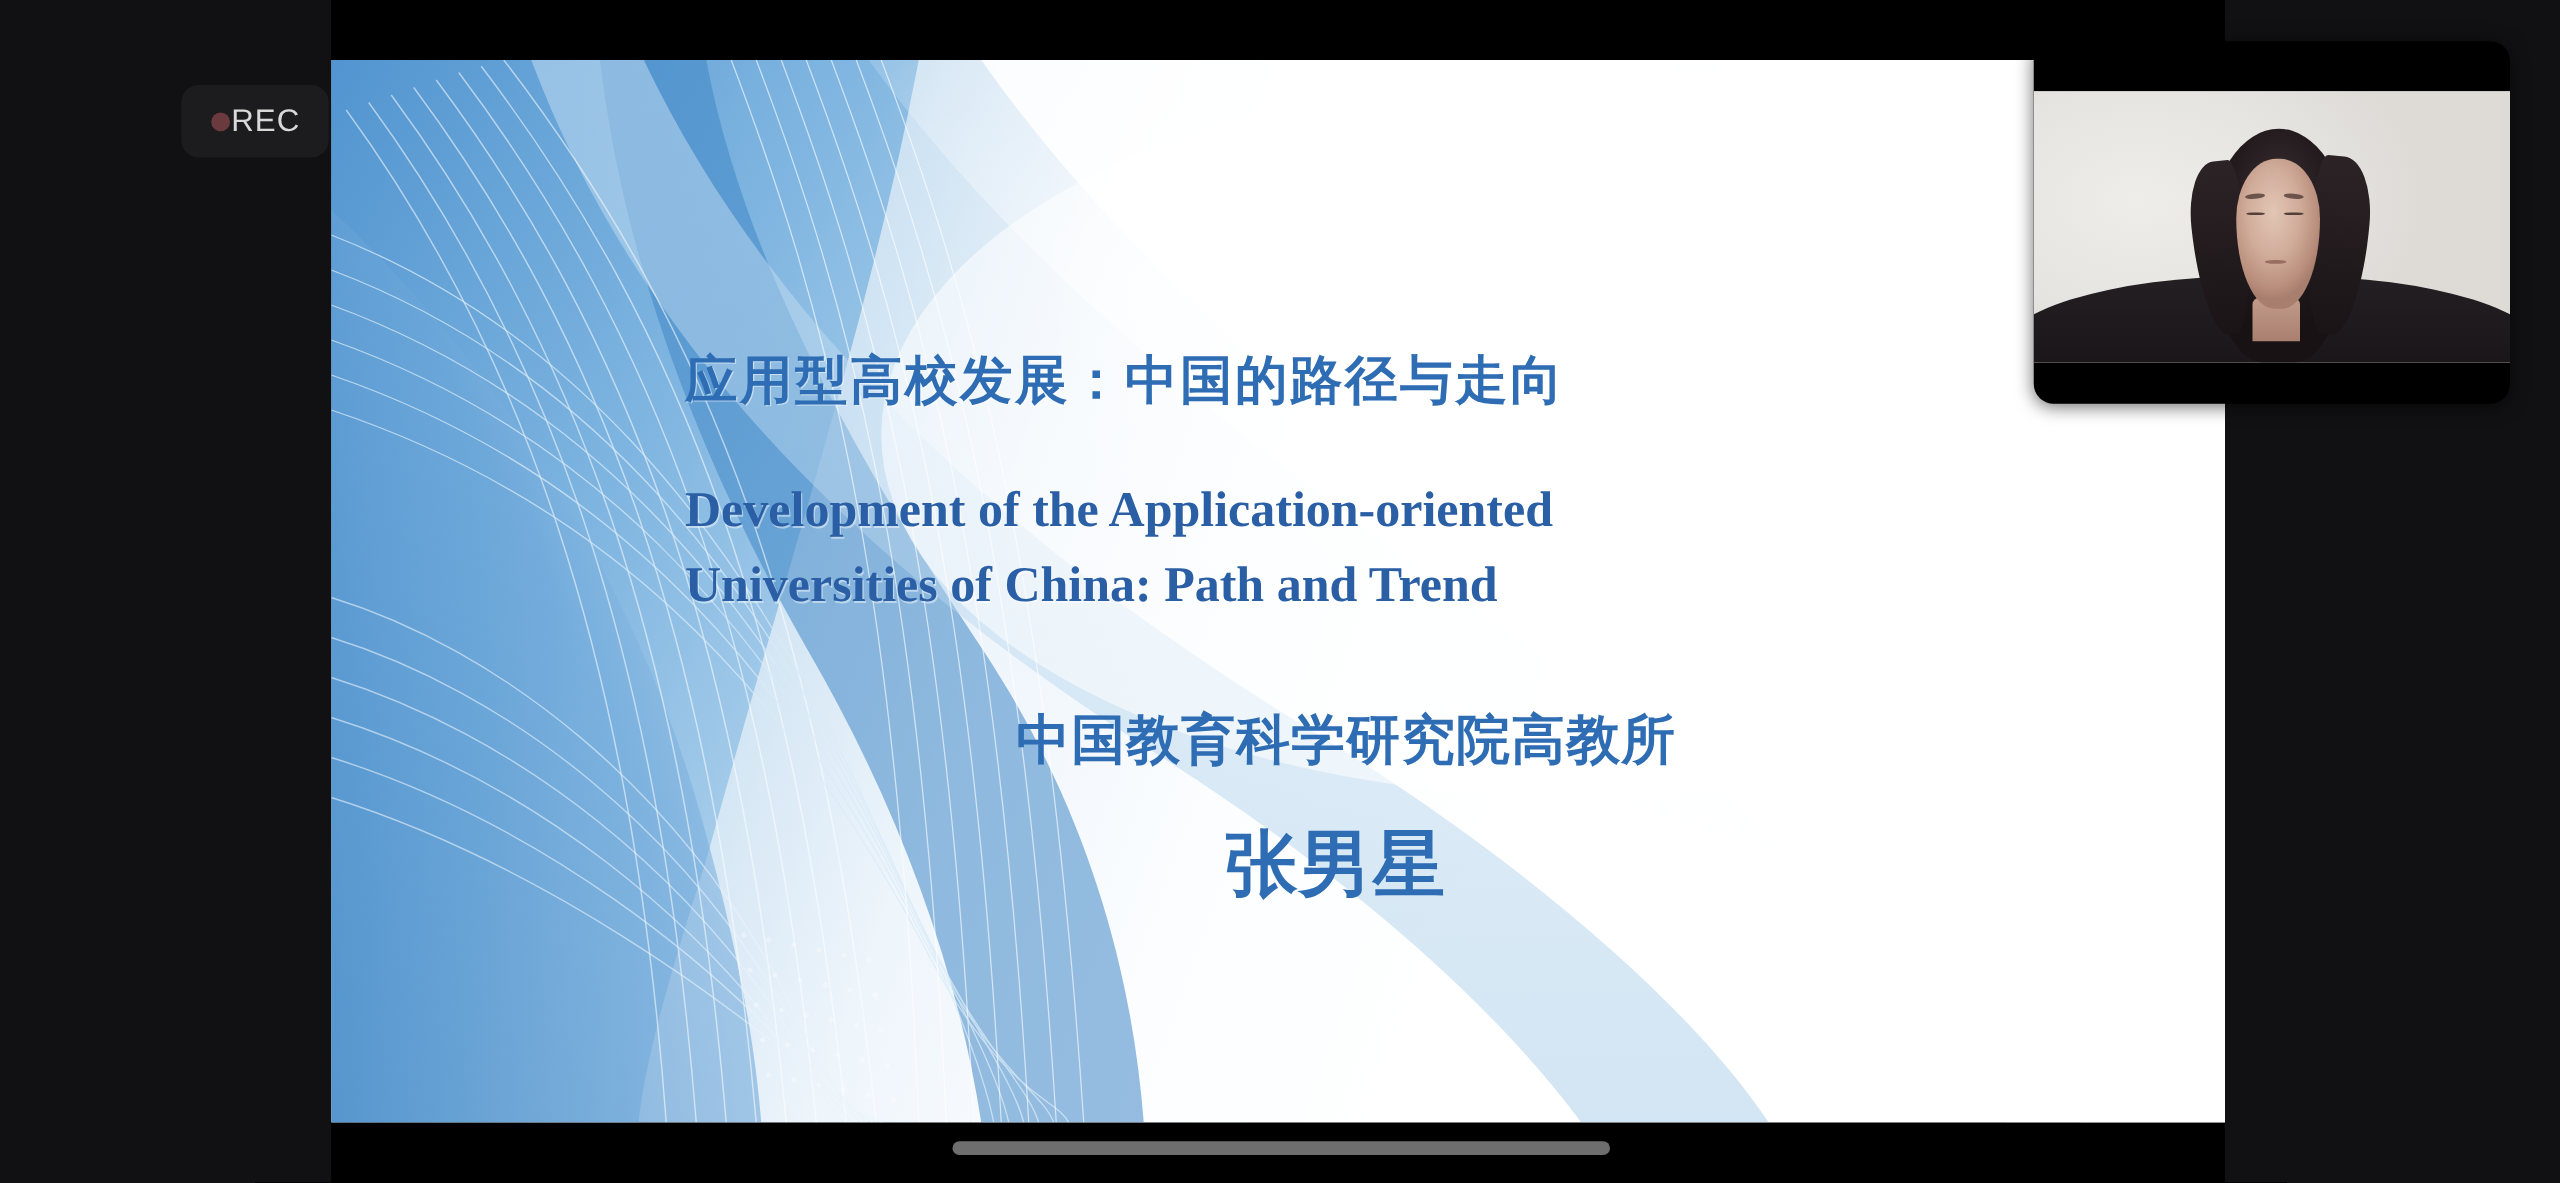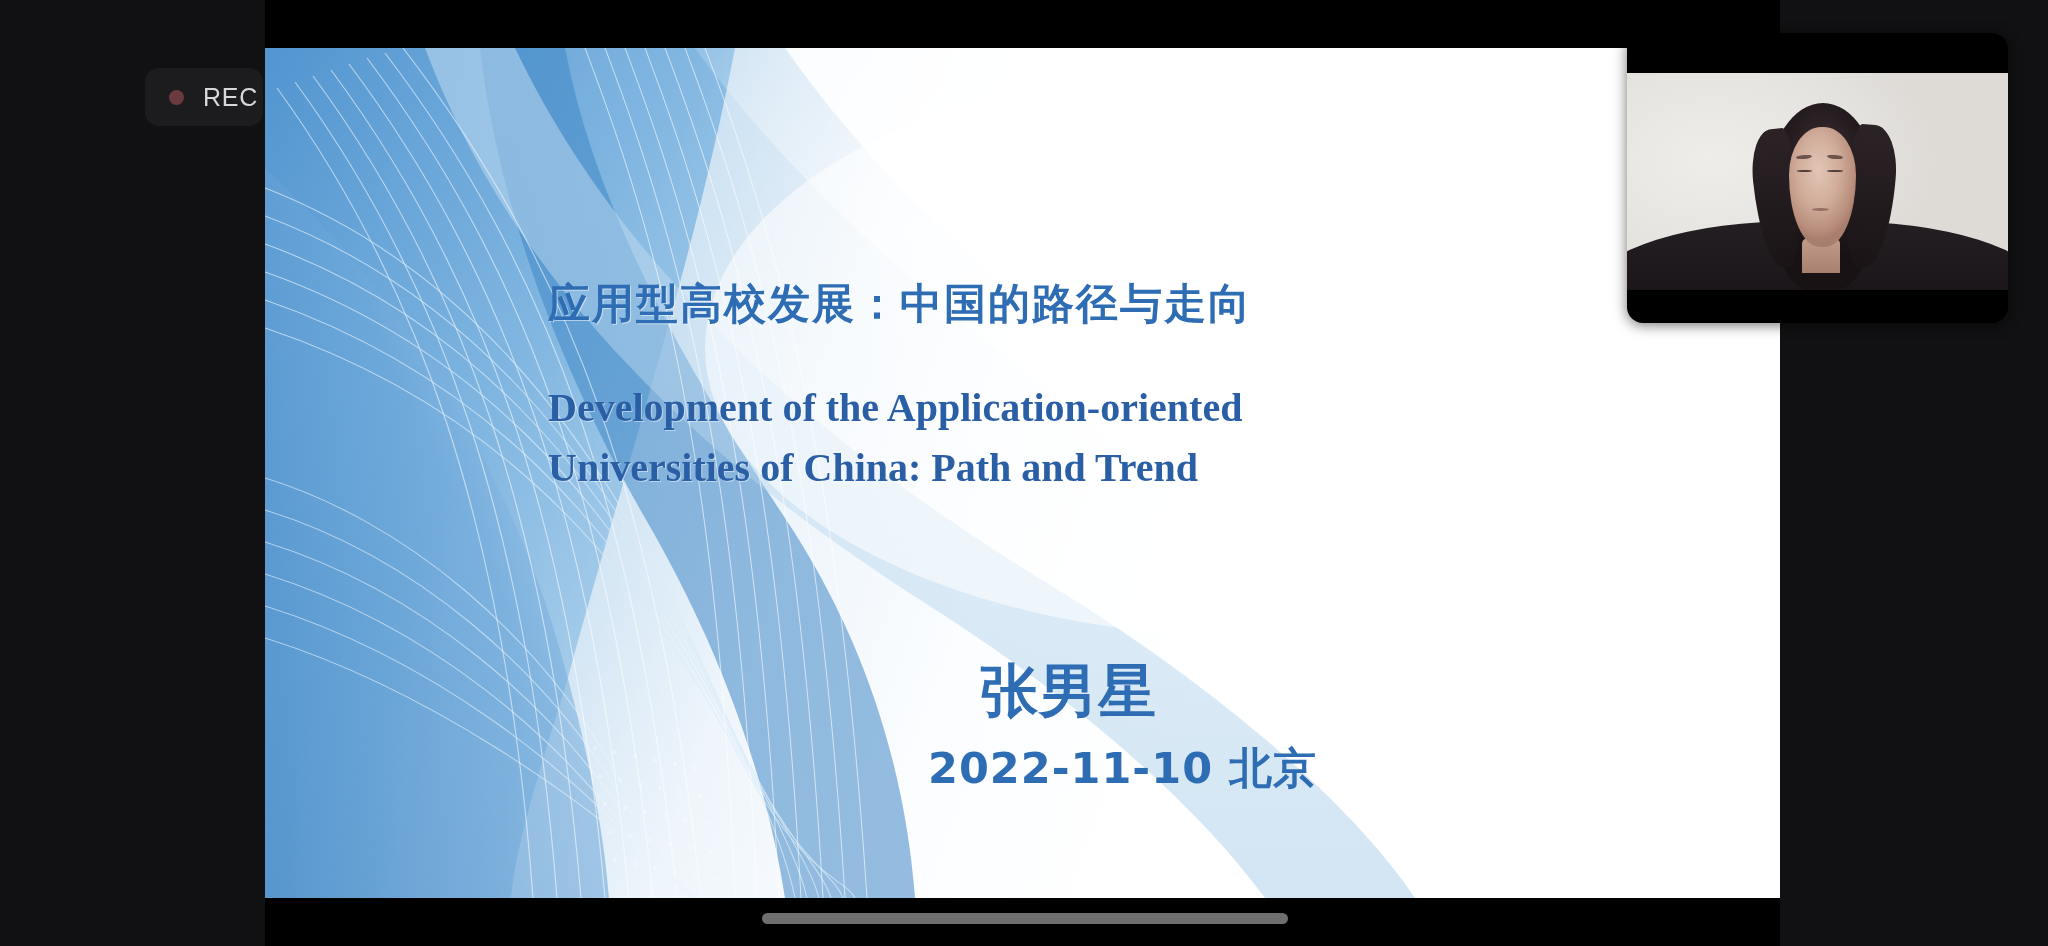--- a/index.html
+++ b/index.html
@@ -59,21 +59,21 @@
   
   .rec-badge {
     position: absolute;
     left: 145px; top: 68px;
     width: 118px;
     height: 58px;
     background: #1c1c1e;
     border-radius: 14px;
     display: flex;
     align-items: center;
-    gap: 19px;
+    gap: 1px;
     padding-left: 24px;
     z-index: 40;
     text-align: center;
   }
   .rec-dot {
     width: 15px;
     height: 15px;
     border-radius: 50%;
     background: #6b3a3e;
     flex: 0 0 auto;
@@ -441,24 +441,24 @@
 
         <ellipse cx="1000" cy="300" rx="560" ry="290" fill="#ffffff" opacity="0.55"></ellipse>
       </g>
     </svg>
 
     <div class="slide-text">
       <div class="title-cn">应用型高校发展：中国的路径与走向</div>
 
       <div class="subtitle-en">Development of the Application-oriented Universities of China:  Path and Trend</div>
 
+      <div class="affil-cn">中国教育科学研究院高教所</div>
 
       <div class="speaker-cn">张男星</div>
 
-      <div class="datetime-cn">2022-11-10  北京</div>
     </div>
   </div>
 
   <div class="rec-badge">
     <span class="rec-dot"></span>
     <span class="rec-text">REC</span>
   </div>
 
   <div class="pip">
     <div class="pip-video">

